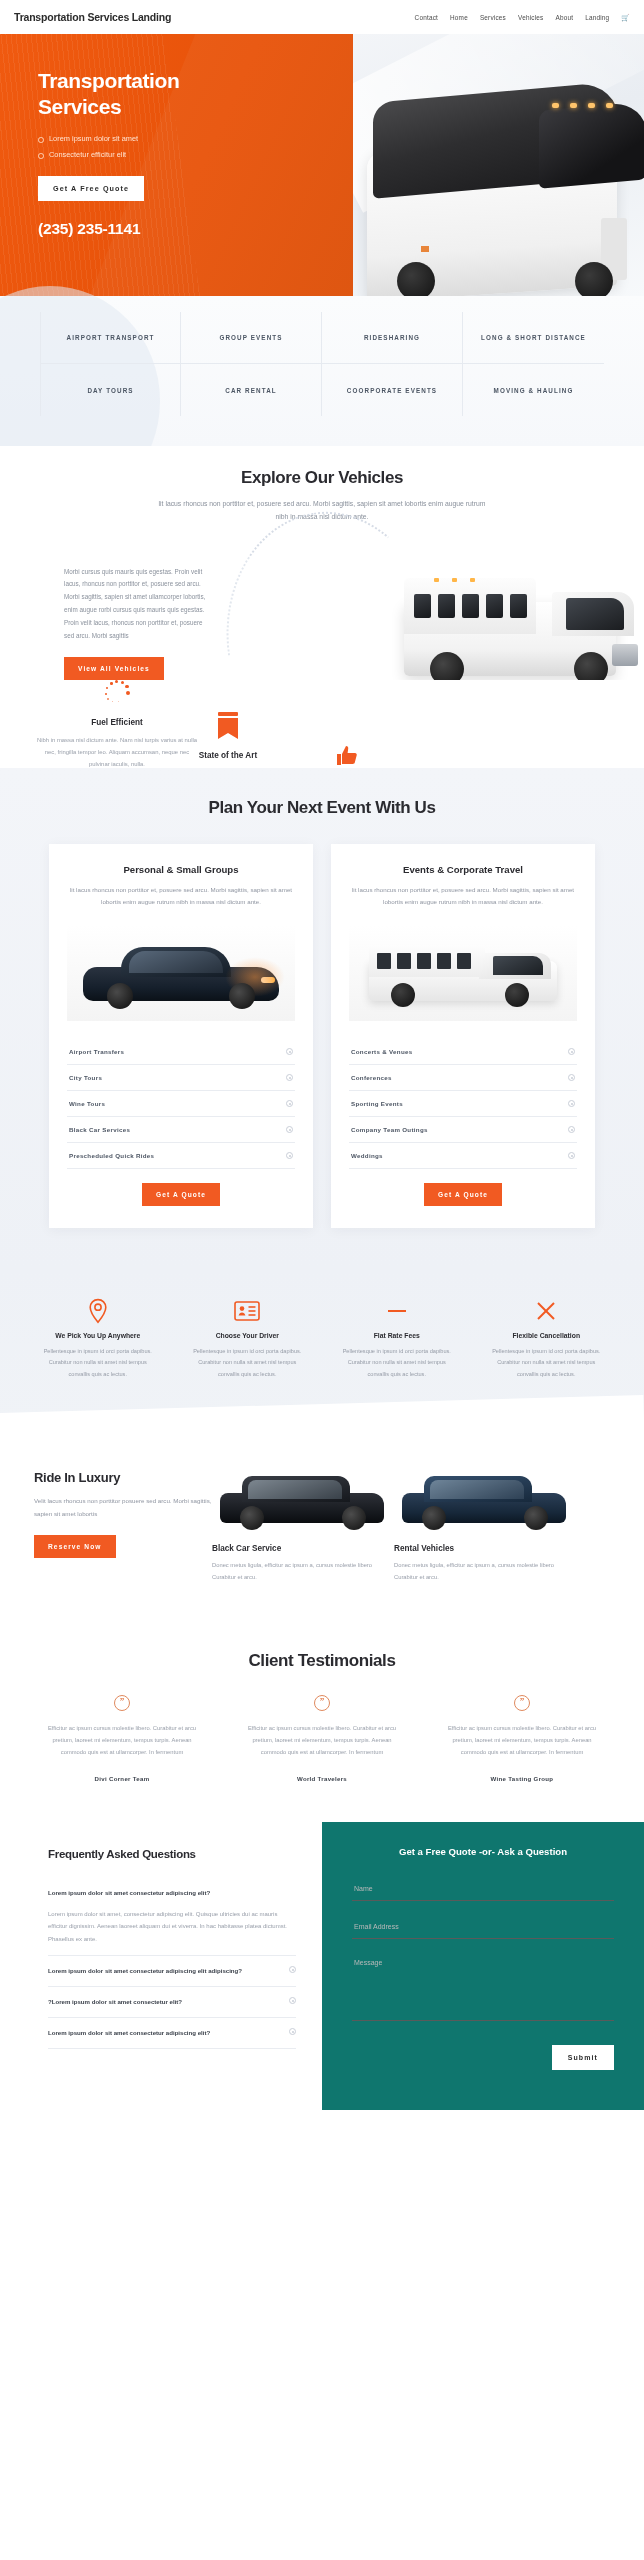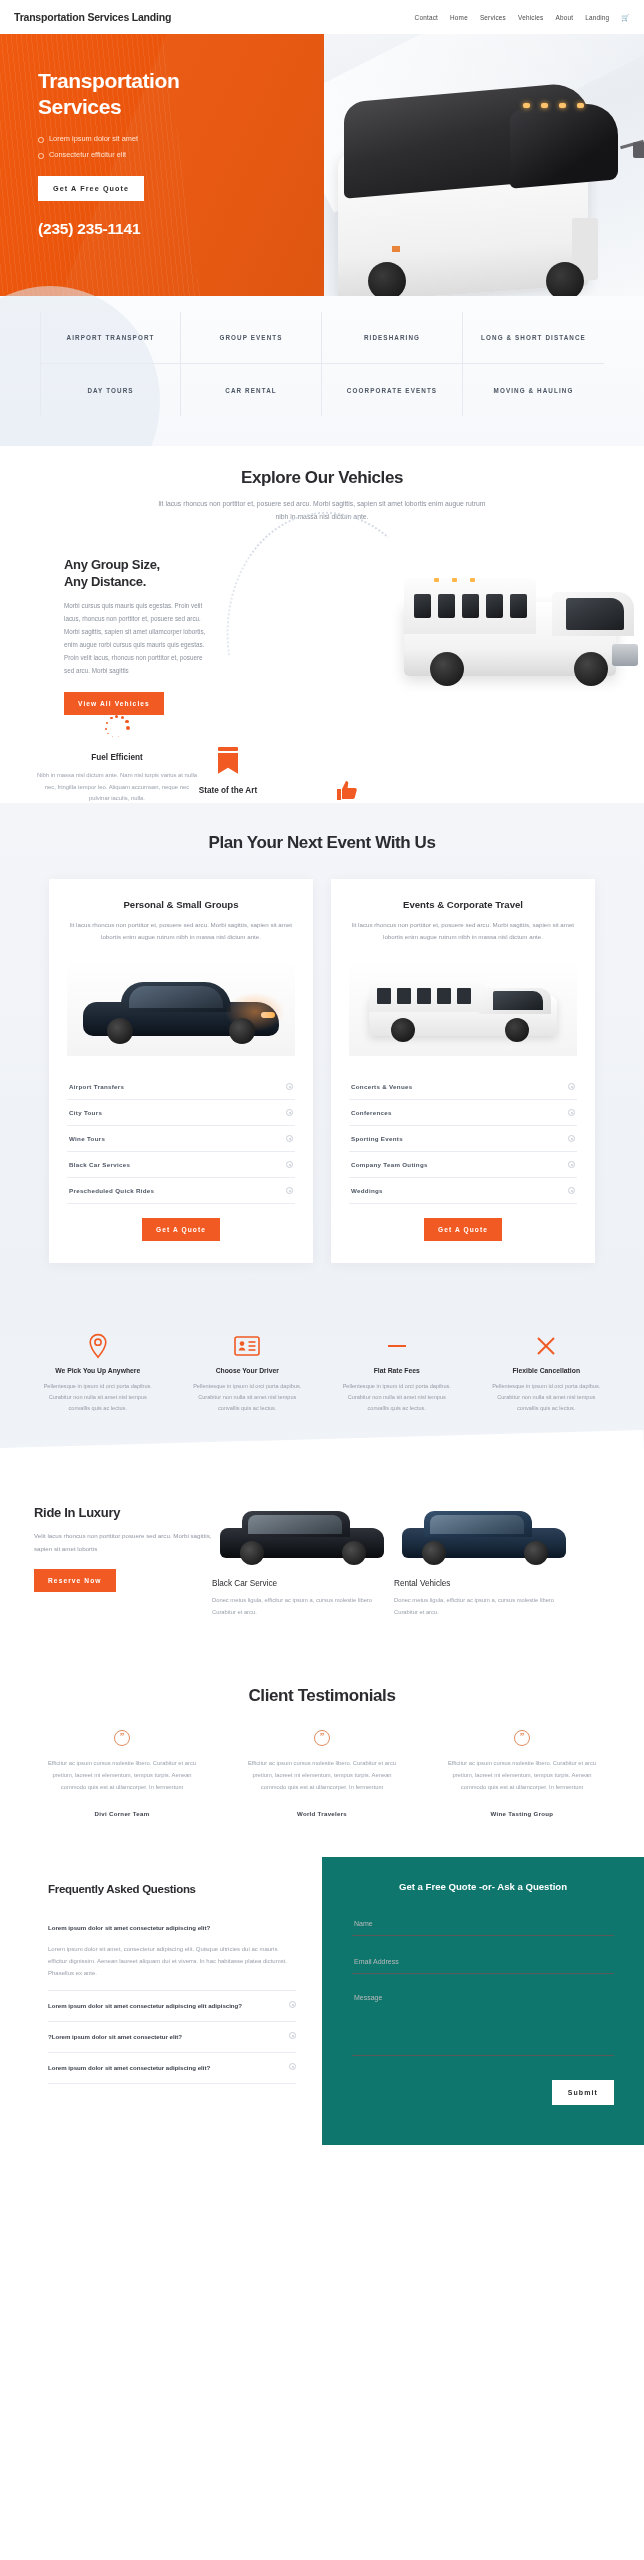--- a/index.html
+++ b/index.html
@@ -34,21 +34,21 @@
     font-size: 6.4px;
     color: #4a4a4a;
     text-decoration: none;
     letter-spacing: 0.2px;
   }
   .cart-icon { font-size: 7px; color: #333; line-height: 1; }
 
   
   .hero { position: relative; height: 262px; display: flex; }
   .hero-left {
-    width: 324px;
+    width: 353px;
     background: #e8590c;
     background: linear-gradient(115deg, #f05a10 0%, #e8530a 55%, #dd4f07 100%);
     position: relative;
     overflow: hidden;
     padding: 34px 0 0 38px;
   }
   .hero-left::before {
     content: "";
     position: absolute;
     left: -120px; top: -40px;
@@ -366,21 +366,21 @@
   .lux-sec::before{
     content:"";position:absolute;top:-22px;left:0;width:644px;height:40px;background:#fff;
     transform: rotate(-1.6deg);
   }
   .lux-grid { display: flex; width: 576px; margin: 0 auto; position: relative; z-index:2; }
   .lux-left { width: 178px; padding-top: 10px; }
   .lux-ttl { font-size: 13px; font-weight: 700; color: #2b2b30; letter-spacing: -0.3px; }
   .lux-txt { font-size: 6.2px; color: #8f95a1; line-height: 2.05; margin-top: 10px; }
   .lux-col { width: 182px; }
   .lux-img { height: 76px; position: relative; overflow: hidden; }
-  .lux-cap { font-size: 8.2px; font-weight: 400; color: #2b2b30; margin-top: 8px; }
+  .lux-cap { font-size: 8.2px; font-weight: 700; color: #2b2b30; margin-top: 8px; }
   .lux-ctxt { font-size: 5.8px; color: #9aa0ab; line-height: 2.0; margin-top: 7px; }
   
   .suv{position:absolute;left:8px;bottom:8px;width:164px;height:56px;}
   .suv-b{position:absolute;bottom:5px;left:0;width:164px;height:30px;border-radius:8px 12px 6px 6px;}
   .suv-t{position:absolute;bottom:26px;left:22px;width:108px;height:26px;border-radius:10px 12px 0 0;}
   .suv-g{position:absolute;bottom:29px;left:28px;width:94px;height:19px;border-radius:8px 9px 0 0;
     background:linear-gradient(160deg,#7d8790,#394149);}
   .suv-w{position:absolute;bottom:-2px;width:24px;height:24px;border-radius:50%;
     background:radial-gradient(circle at 38% 35%,#4d4d4d,#0e0e0e);}
   .dark .suv-b{background:linear-gradient(180deg,#2e3138 0%,#16191e 65%,#0a0c0f 100%);}
@@ -491,24 +491,20 @@
     </div>
   </div>
 
   <div class="explore">
     <div class="h2">Explore Our Vehicles</div>
     <div class="sub">lit lacus rhoncus non porttitor et, posuere sed arcu. Morbi sagittis, sapien sit amet lobortis enim augue rutrum nibh in massa nisl dictum ante.</div>
   </div>
 
   <div class="group-sec">
     <div class="group-left">
-      <div class="h3">
-        <span>Any Group Size,</span><br>
-        <span>Any Distance.</span>
-      </div>
       <div class="body-sm">Morbi cursus quis mauris quis egestas. Proin velit lacus, rhoncus non porttitor et, posuere sed arcu. Morbi sagittis, sapien sit amet ullamcorper lobortis, enim augue rorbi cursus quis mauris quis egestas. Proin velit lacus, rhoncus non porttitor et, posuere sed arcu. Morbi sagittis</div>
       <button class="btn-orange">View All Vehicles</button>
     </div>
     <div class="group-right">
       <div class="dots-arc"></div>
       <div class="van">
         <div class="van-body"></div>
         <div class="van-box"></div>
         <div class="van-win" style="left:10px;"></div>
         <div class="van-win" style="left:34px;"></div>

